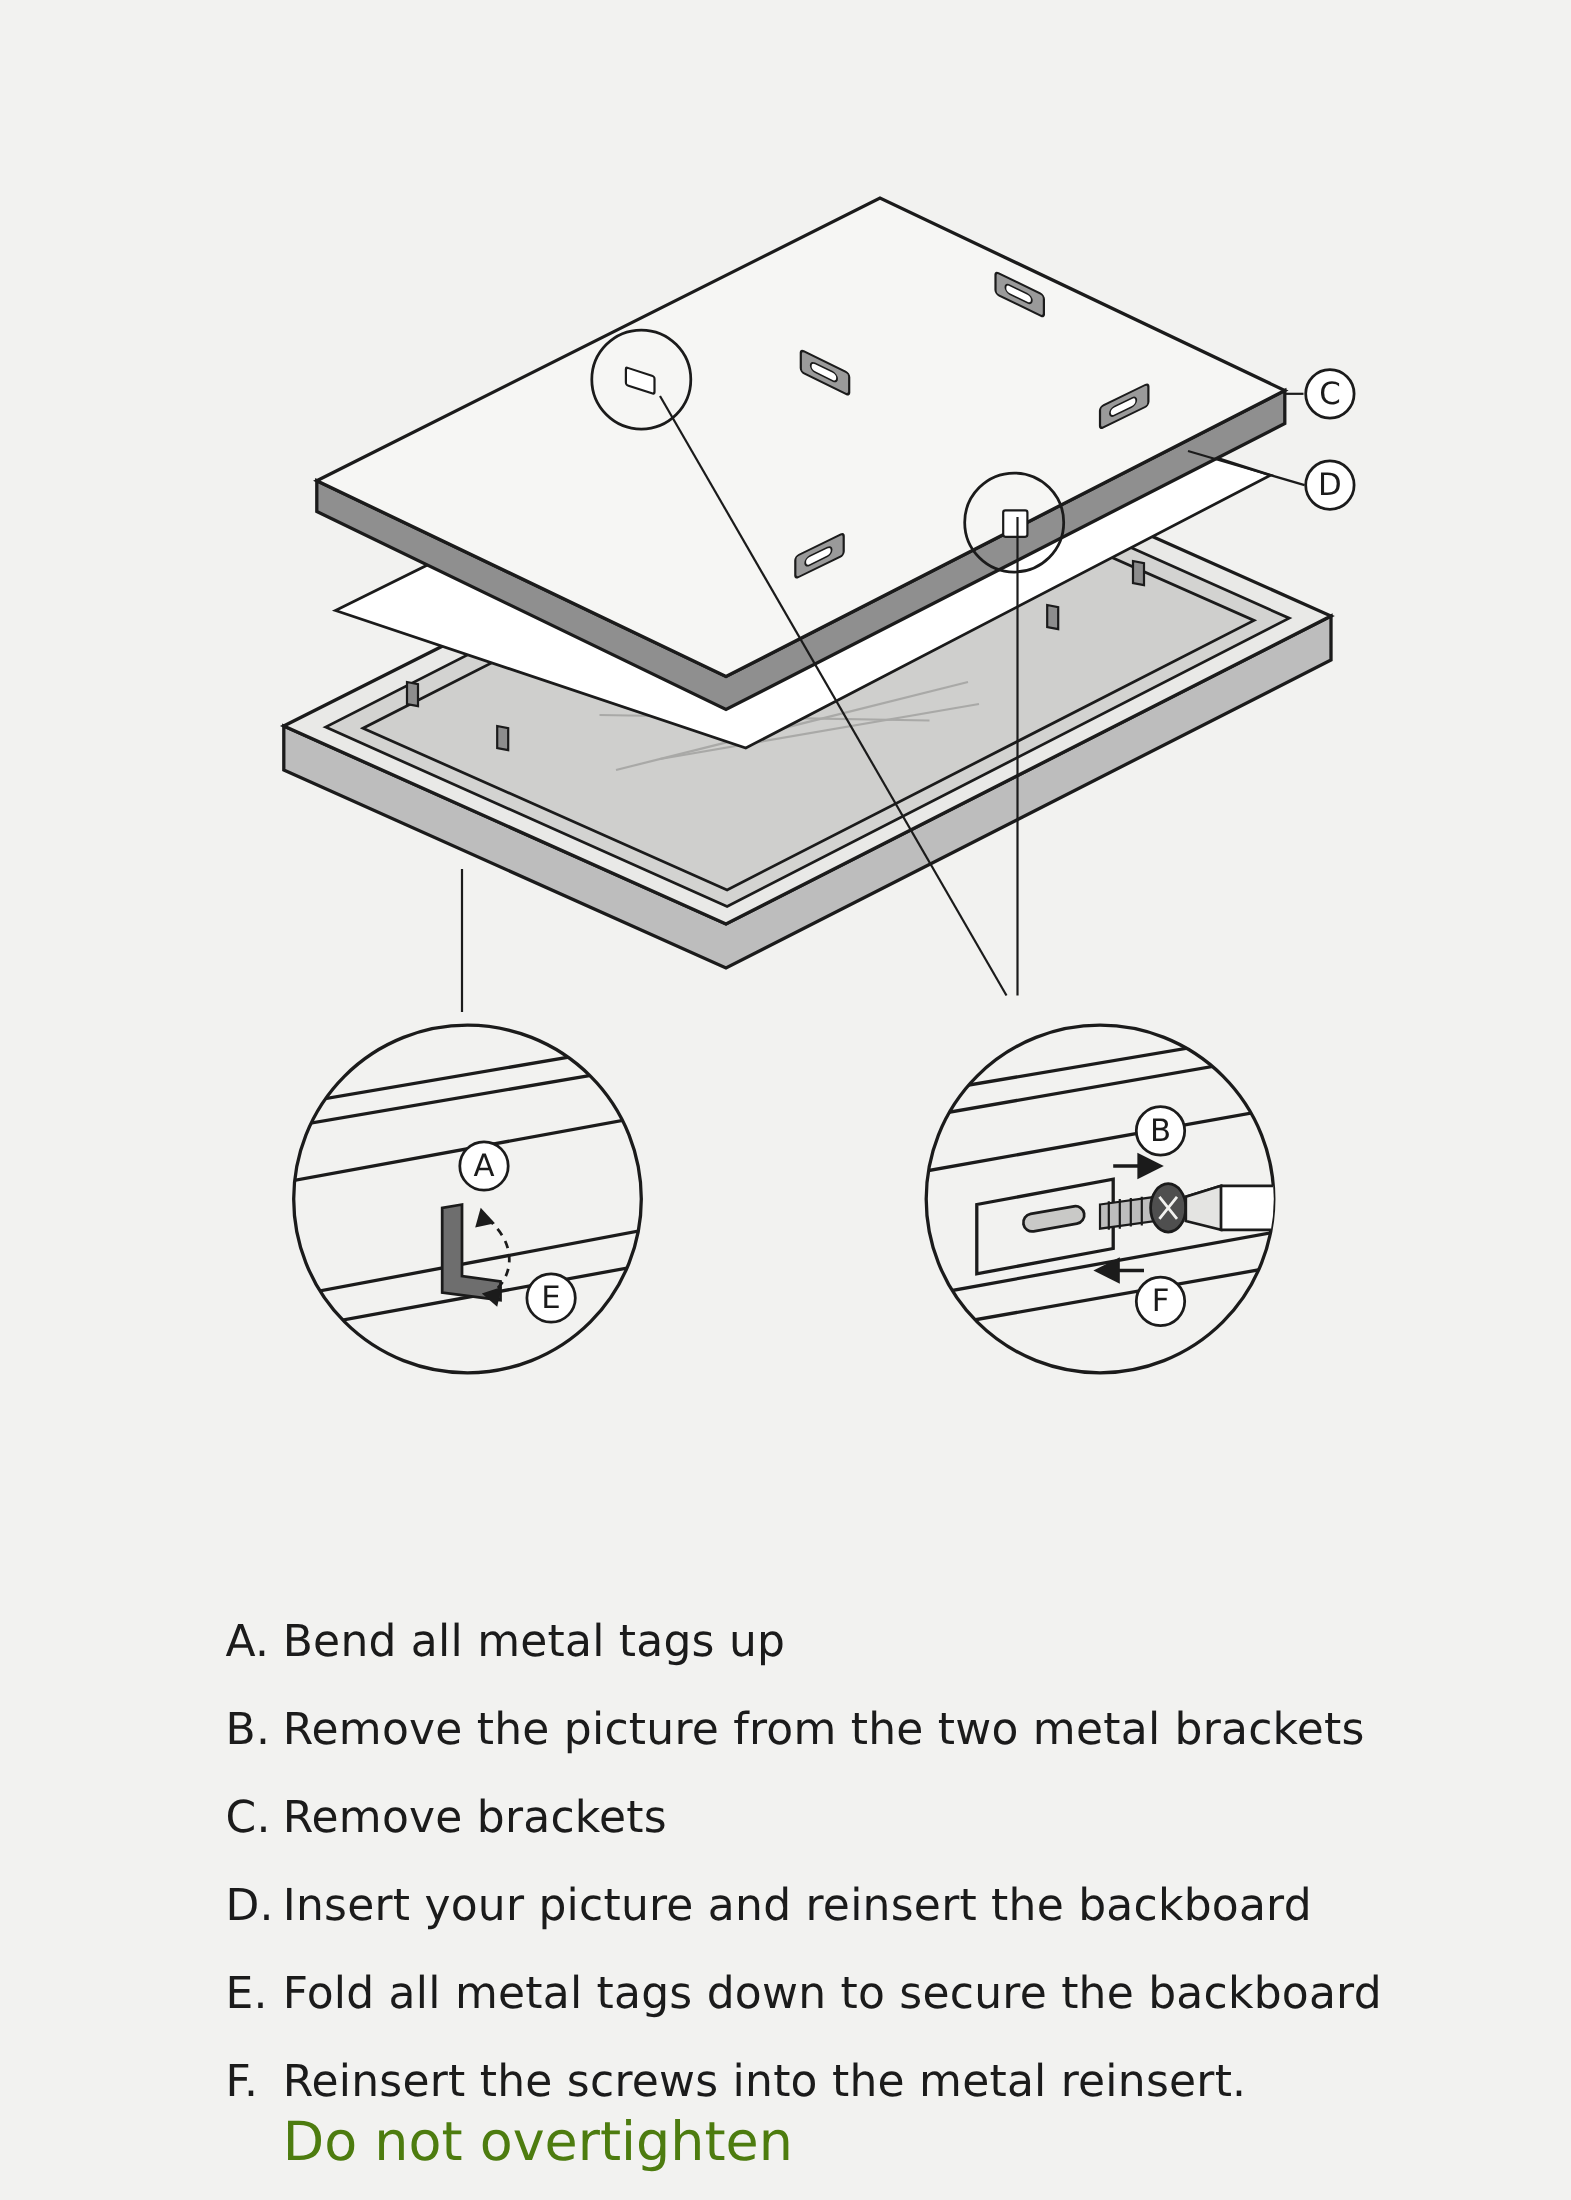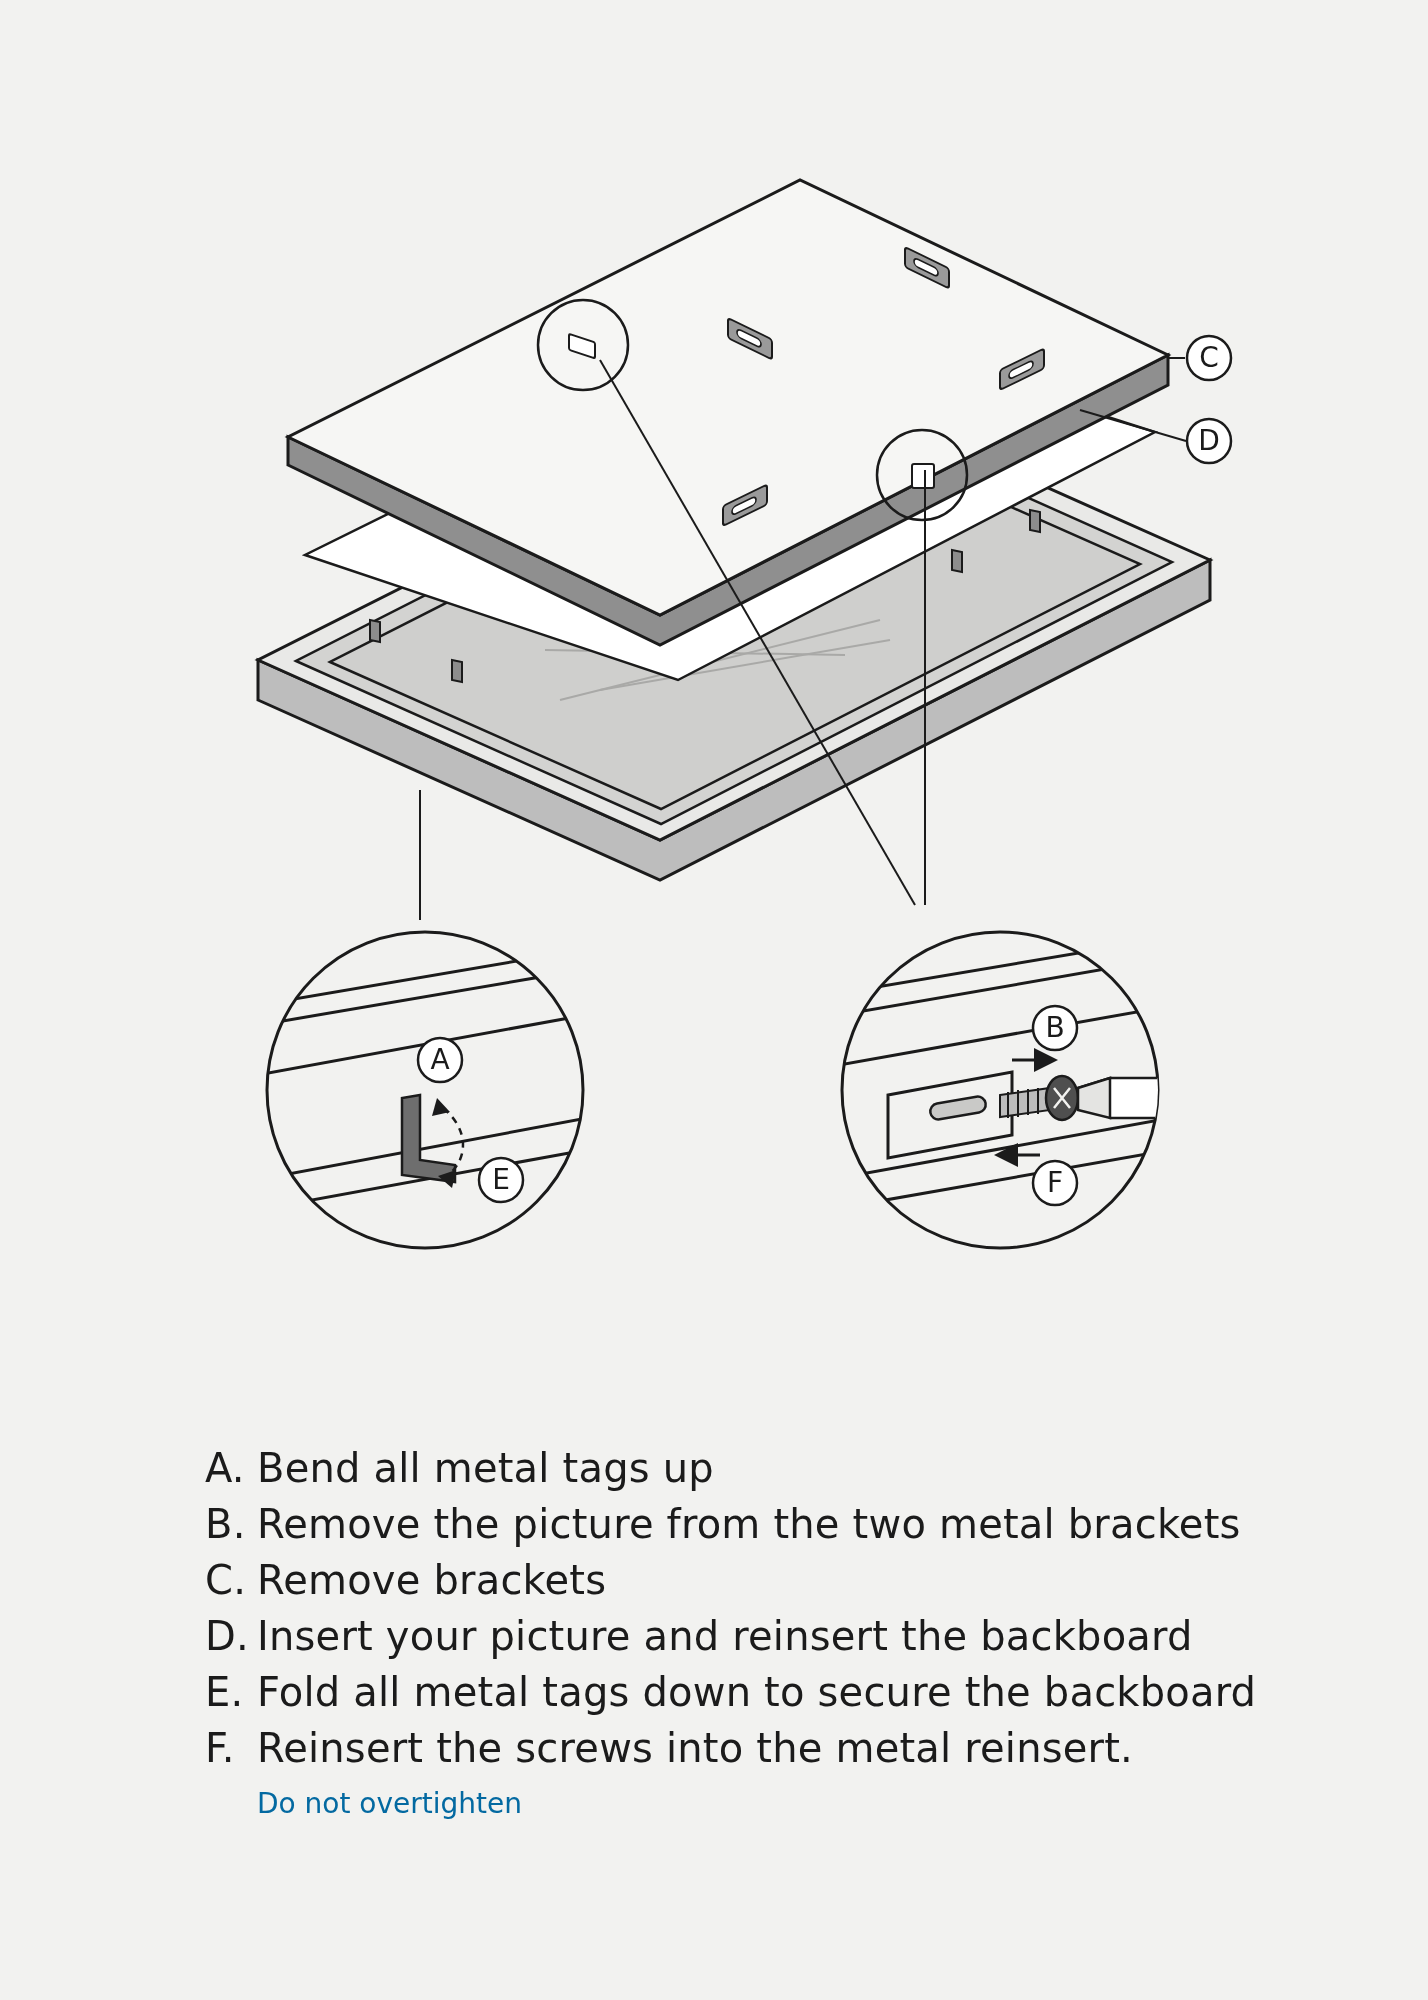--- a/index.html
+++ b/index.html
@@ -35,26 +35,27 @@
     letter-spacing: 0.2px;
     font-family: "DejaVu Sans", sans-serif;
   }
   .instr-letter {
     width: 52px;
     flex: 0 0 52px;
     font-size: 40px;
   }
   .instr-text {
     flex: 1 1 auto;
+    margin-top: 24px;
   }
   .instr-cont {
     padding-left: 52px;
-    font-size: 28px;
+    font-size: 49px;
     line-height: 56px;
-    color: #0369a1;
+    color: #4d7c0f;
   }
   svg text {
     font-family: "DejaVu Sans", sans-serif;
   }
 </style>
 </head>
 <body>
 
 <div id="diagram-stage">
   <svg width="1428" height="1400" viewBox="0 0 1428 1400">

